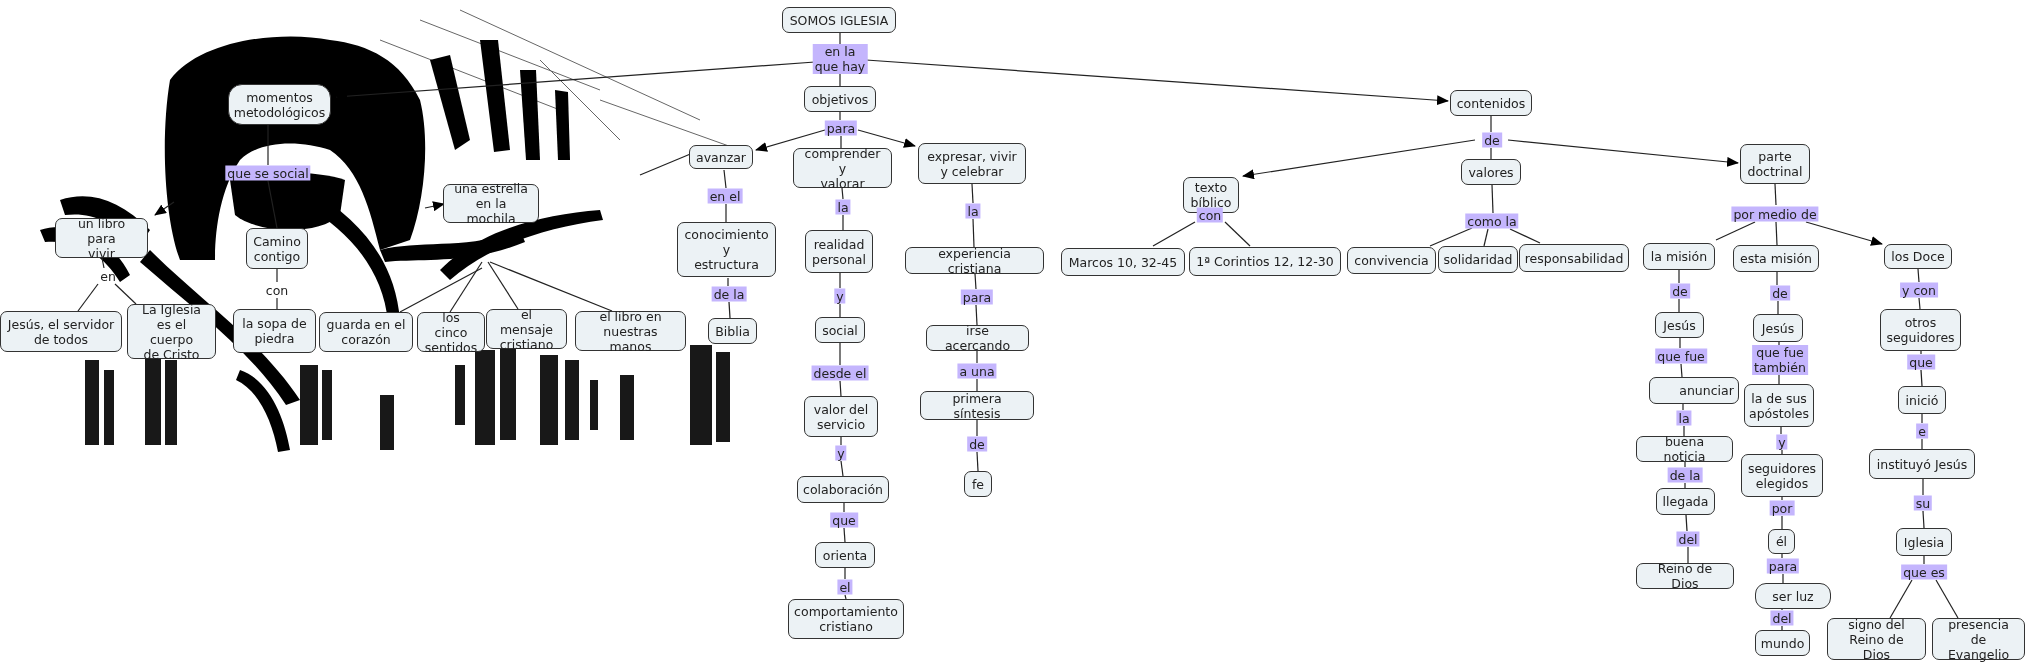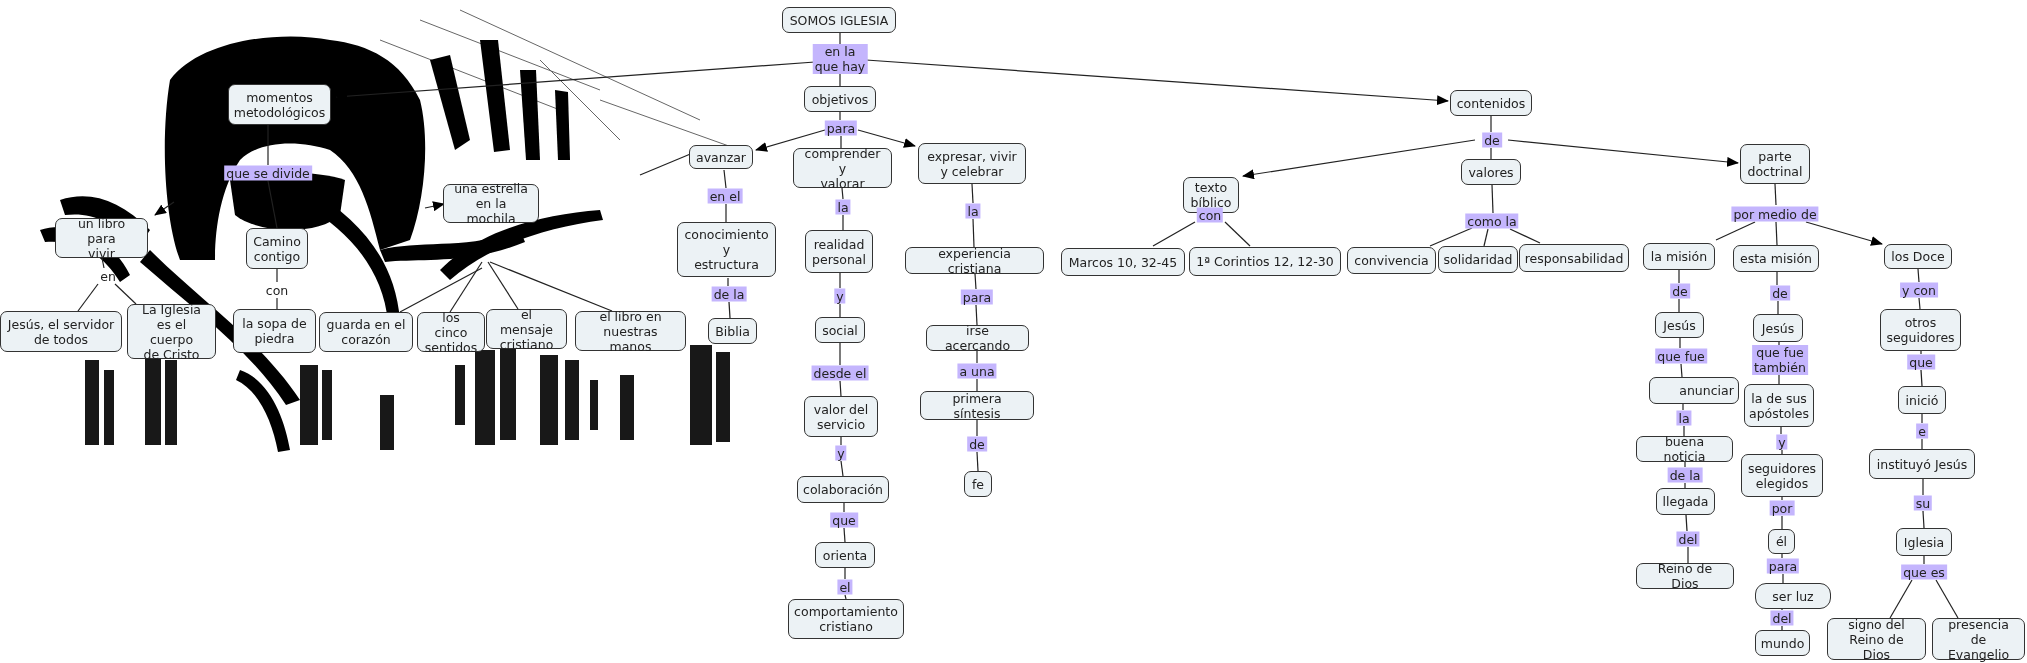--- a/index.html
+++ b/index.html
@@ -171,21 +171,21 @@
       <line x1="482" y1="262" x2="450" y2="312" stroke="#222" stroke-width="1.2"></line>
       <line x1="488" y1="262" x2="518" y2="309" stroke="#222" stroke-width="1.2"></line>
       <line x1="490" y1="262" x2="612" y2="311" stroke="#222" stroke-width="1.2"></line>
       <line x1="700" y1="150" x2="640" y2="175" stroke="#222" stroke-width="1.2"></line>
     </g>
 </svg>
 
 <div class="node" style="left:782px;top:7px;width:114px;height:26px;">SOMOS IGLESIA</div>
 <div class="node" style="left:804px;top:86px;width:72px;height:26px;">objetivos</div>
 <div class="node" style="left:1450px;top:90px;width:82px;height:26px;">contenidos</div>
-<div class="node" style="left:228px;top:84px;width:103px;height:41px;">momentos
+<div class="node" style="left:228px;top:84px;width:103px;height:41px;border-radius:14px;">momentos
 metodológicos</div>
 <div class="node" style="left:689px;top:145px;width:64px;height:24px;">avanzar</div>
 <div class="node" style="left:793px;top:148px;width:99px;height:40px;">comprender y
 valorar</div>
 <div class="node" style="left:918px;top:143px;width:108px;height:41px;">expresar, vivir
 y celebrar</div>
 <div class="node" style="left:677px;top:222px;width:99px;height:55px;">conocimiento
 y
 estructura</div>
 <div class="node" style="left:708px;top:318px;width:49px;height:26px;">Biblia</div>
@@ -255,21 +255,21 @@
 <div class="node" style="left:417px;top:312px;width:68px;height:40px;">los cinco
 sentidos</div>
 <div class="node" style="left:486px;top:309px;width:81px;height:40px;">el mensaje
 cristiano</div>
 <div class="node" style="left:575px;top:311px;width:111px;height:40px;">el libro en
 nuestras manos</div>
 
 <div class="lbl onwhite" style="left:840px;top:59px;">en la
 que hay</div>
 <div class="lbl onwhite" style="left:841px;top:128px;">para</div>
-<div class="lbl onwhite" style="left:268px;top:173px;">que se divide</div>
+<div class="lbl onwhite" style="left:268px;top:173px;">que se social</div>
 <div class="lbl onwhite" style="left:725px;top:196px;">en el</div>
 <div class="lbl onwhite" style="left:729px;top:294px;">de la</div>
 <div class="lbl onwhite" style="left:843px;top:207px;">la</div>
 <div class="lbl onwhite" style="left:840px;top:296px;">y</div>
 <div class="lbl onwhite" style="left:840px;top:373px;">desde el</div>
 <div class="lbl onwhite" style="left:841px;top:453px;">y</div>
 <div class="lbl onwhite" style="left:844px;top:520px;">que</div>
 <div class="lbl onwhite" style="left:845px;top:587px;">el</div>
 <div class="lbl onwhite" style="left:973px;top:211px;">la</div>
 <div class="lbl onwhite" style="left:977px;top:297px;">para</div>

